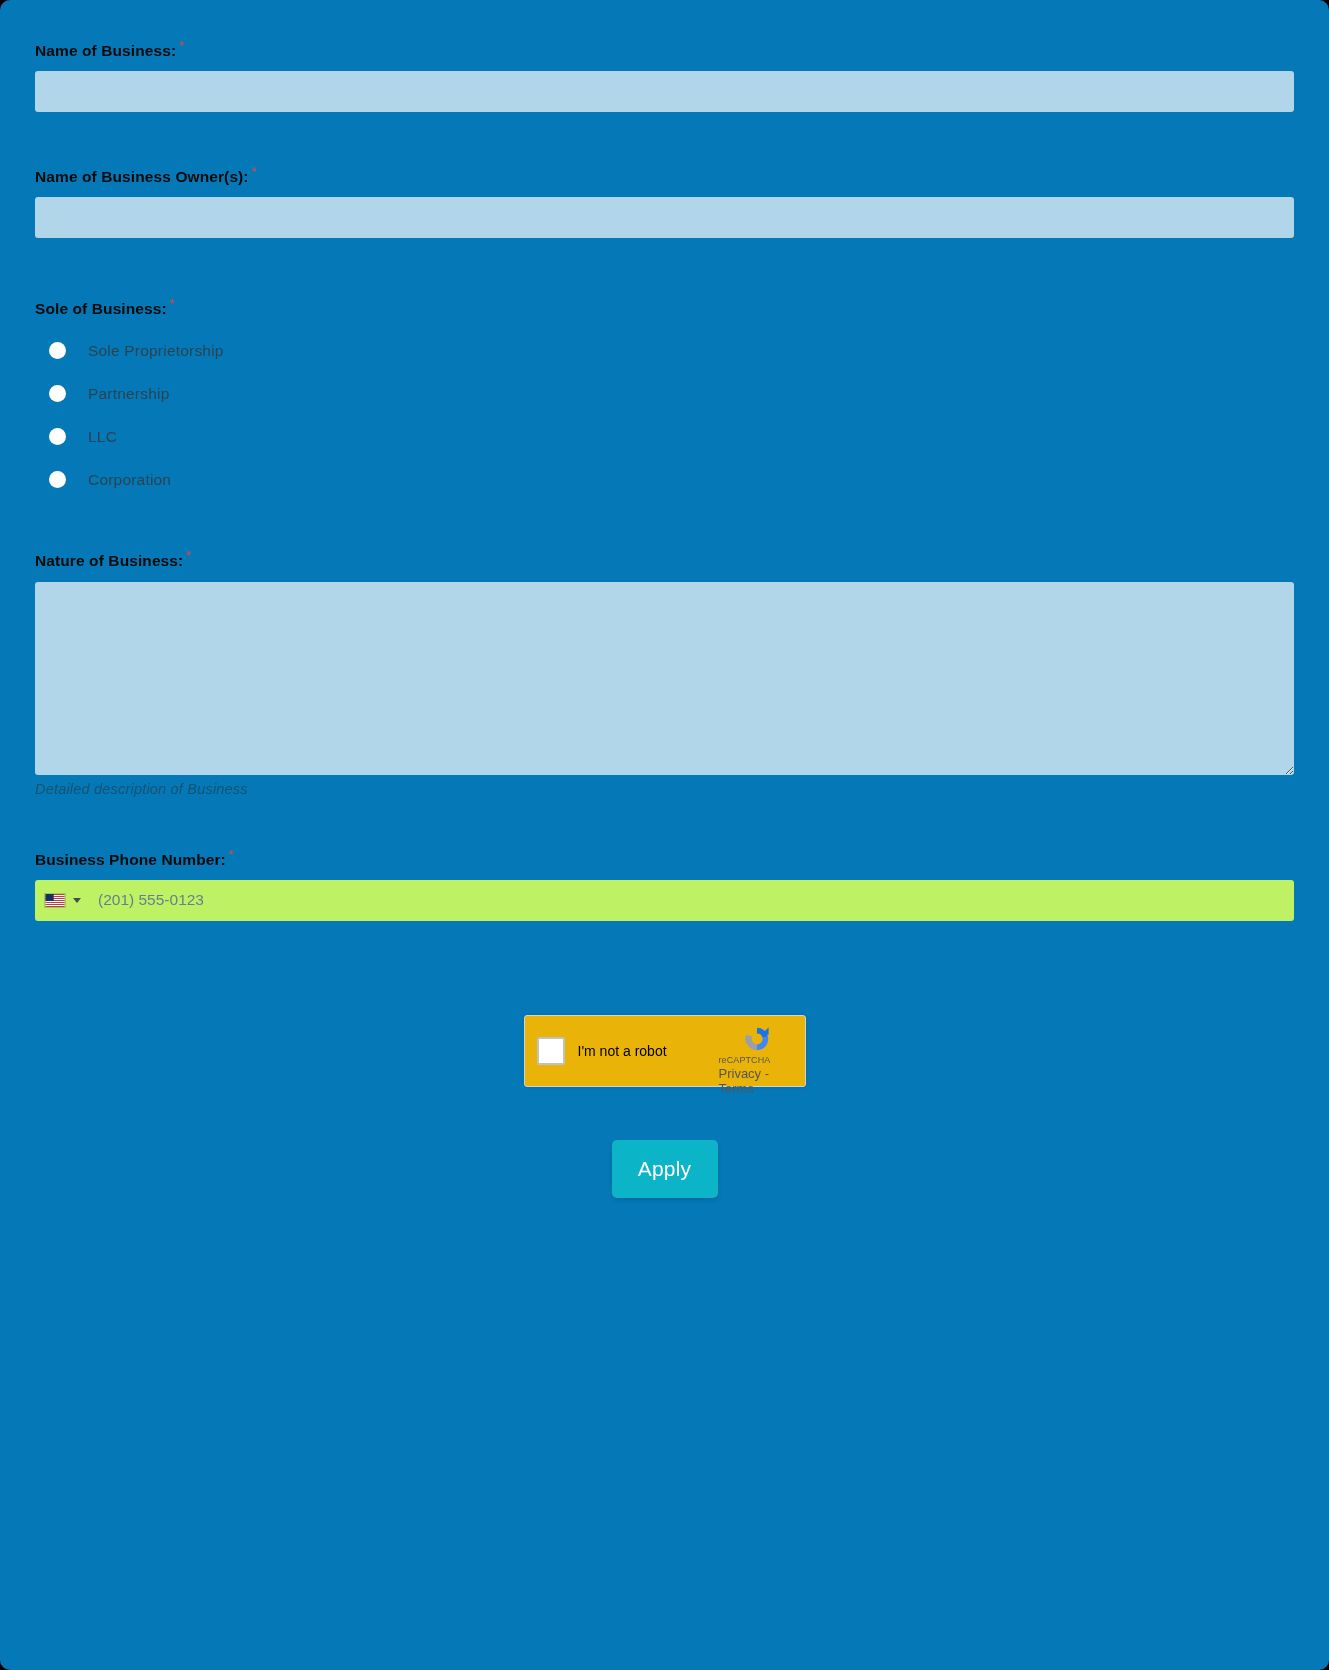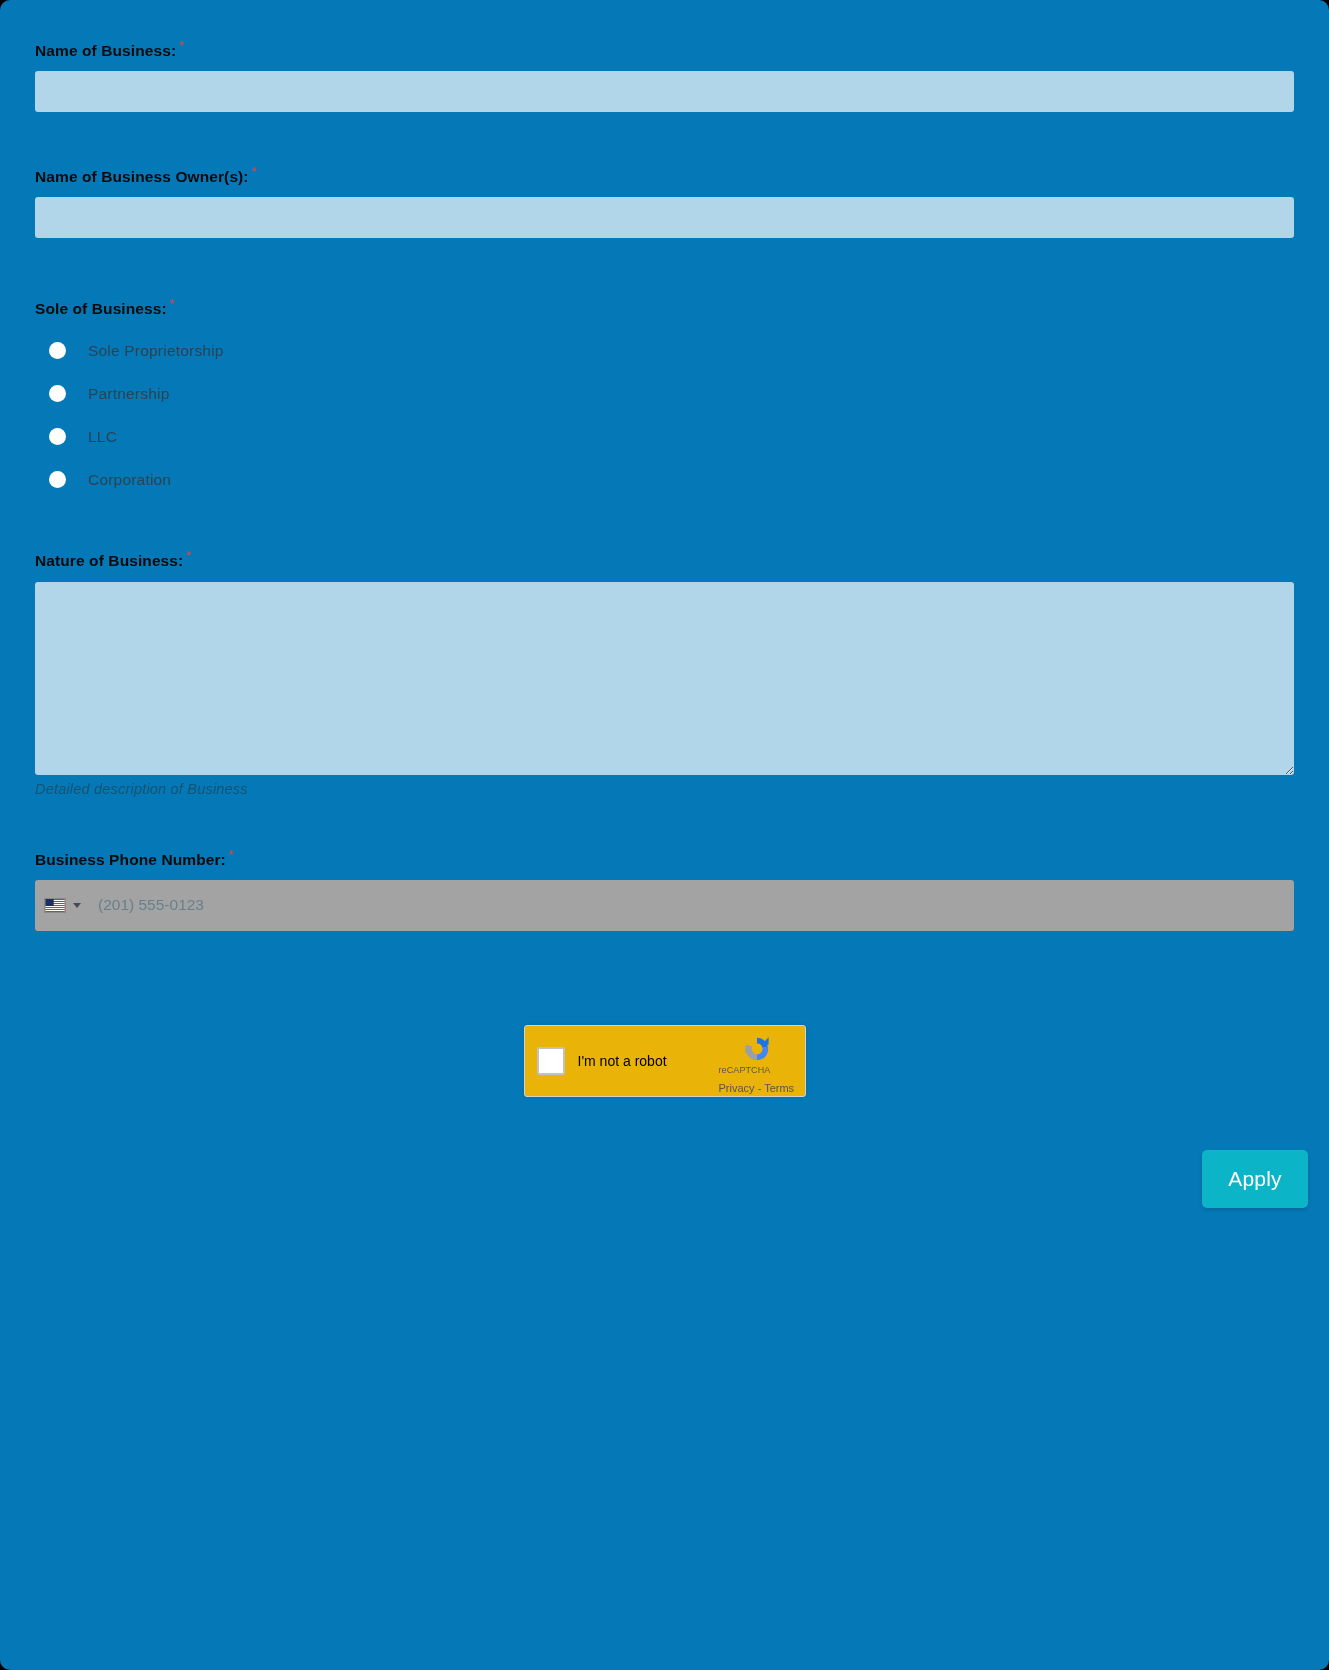--- a/index.html
+++ b/index.html
@@ -118,23 +118,23 @@
     color: #2a4350;
     letter-spacing: 0.2px;
   }
 
   
   .phone-wrap {
     position: relative;
     display: flex;
     align-items: center;
     width: 100%;
-    height: 51px;
+    height: 41px;
     margin-top: 11px;
-    background: #a3a3a3;
+    background: #bef264;
     border-radius: 3px;
     padding-left: 9px;
   }
   .flag-button {
     display: flex;
     align-items: center;
     cursor: pointer;
     flex: none;
   }
   .flag-icon {
@@ -204,30 +204,30 @@
     width: 76px;
   }
   .rc-logo { margin: 0 auto; display: block; }
   .rc-name {
     font-size: 9px;
     color: #555;
     margin-top: 1px;
     letter-spacing: 0.1px;
   }
   .rc-links {
-    font-size: 11px;
+    font-size: 13px;
     color: #555;
-    margin-top: 7px;
+    margin-top: 1px;
   }
   .rc-links span { cursor: pointer; }
 
   
   .apply-row {
     display: flex;
-    justify-content: flex-end;
+    justify-content: center;
     padding: 0 21px;
     margin-top: 53px;
   }
   .apply-button {
     background: #0cb4c8;
     color: #ffffff;
     border: none;
     border-radius: 5px;
     width: 106px;
     height: 58px;

